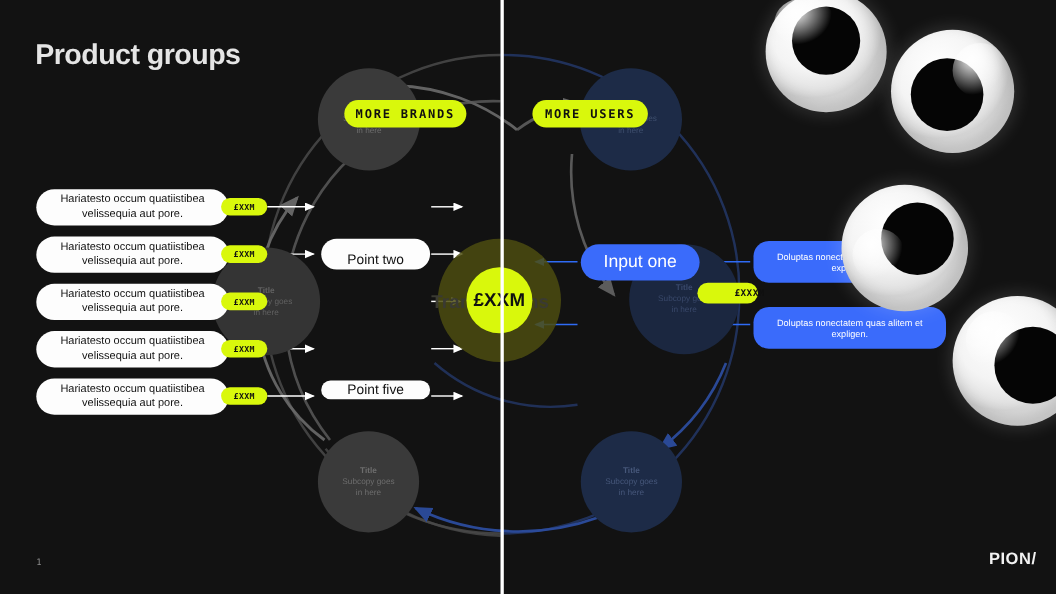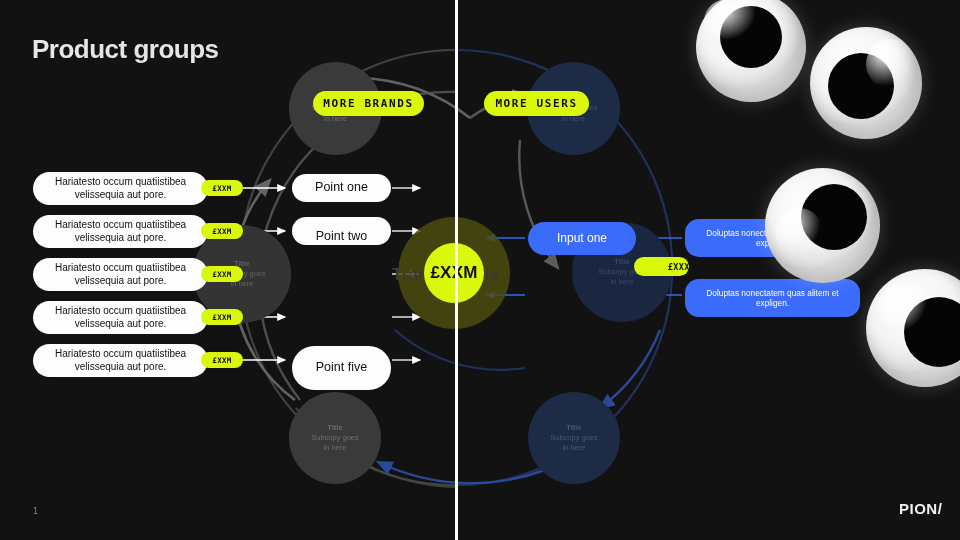--- a/index.html
+++ b/index.html
@@ -52,21 +52,21 @@
           font-family:"DejaVu Sans Mono","Liberation Mono",monospace;
           font-weight:bold; }
   .badge.small{ font-size:7.5px; letter-spacing:.3px; }
   .badge.big{ font-size:11px; letter-spacing:1.6px; }
   .badge.mid{ font-size:8.5px; letter-spacing:.4px; }
 
   
   .bluecard{ position:absolute; background:#3a6bfb; color:#fff; border-radius:14px;
              display:flex; align-items:center; justify-content:center; text-align:center;
              line-height:1.25; }
-  .bluecard.input{ font-size:12px; border-radius:999px; }
+  .bluecard.input{ font-size:16px; border-radius:999px; }
   .bluecard.desc{ font-size:8.3px; padding:0 12px; }
 
   
   .divider{ position:absolute; top:0; bottom:0; width:2.5px; background:#ffffff; }
 
   
   .page-title{ position:absolute; font-size:26px; font-weight:bold; color:#e5e5e5;
                letter-spacing:-.5px; }
   .page-num{ position:absolute; font-size:8px; color:#8a8a8a;
              font-family:"DejaVu Sans Mono","Liberation Mono",monospace; }
@@ -193,23 +193,20 @@
   </div>
 
   <div class="mid-glow" style="left:398px;top:217px;width:112px;height:112px;background:#4c4c10;opacity:.85;"></div>
   <div class="faded-center" style="left:392px;top:265px;">Transactions</div>
   <div class="money" style="left:424px;top:243px;width:60px;height:60px;background:#d9f80c;">£XXM</div>
 
   <div class="pill left" style="left:33px;top:172px;width:175px;height:33px;">
     <span>Hariatesto occum quatiistibea velissequia aut pore.</span>
   </div>
   <div class="badge small" style="left:201px;top:180px;width:42px;height:16px;">£XXM</div>
-  <div class="pill point" style="left:292px;top:174px;width:99px;height:28px;">
-    <span>Point one</span>
-  </div>
 
   <div class="pill left" style="left:33px;top:215px;width:175px;height:33px;">
     <span>Hariatesto occum quatiistibea velissequia aut pore.</span>
   </div>
   <div class="badge small" style="left:201px;top:223px;width:42px;height:16px;">£XXM</div>
   <div class="pill point" style="left:292px;top:217px;width:99px;height:28px;align-items:flex-end;">
     <span>Point two</span>
   </div>
 
   <div class="pill left" style="left:33px;top:258px;width:175px;height:33px;">
@@ -219,21 +216,21 @@
 
   <div class="pill left" style="left:33px;top:301px;width:175px;height:33px;">
     <span>Hariatesto occum quatiistibea velissequia aut pore.</span>
   </div>
   <div class="badge small" style="left:201px;top:309px;width:42px;height:16px;">£XXM</div>
 
   <div class="pill left" style="left:33px;top:344px;width:175px;height:33px;">
     <span>Hariatesto occum quatiistibea velissequia aut pore.</span>
   </div>
   <div class="badge small" style="left:201px;top:352px;width:42px;height:16px;">£XXM</div>
-  <div class="pill point" style="left:292px;top:346px;width:99px;height:44px;">
+  <div class="pill point" style="left:292px;top:346px;width:99px;height:17px;">
     <span>Point five</span>
   </div>
 
   <div class="bluecard input" style="left:528px;top:222px;width:108px;height:33px;">
     <span>Input one</span>
   </div>
   <div class="bluecard desc" style="left:685px;top:219px;width:175px;height:38px;">
     <span>Doluptas nonectatem quas alitem et expligen.</span>
   </div>
 

